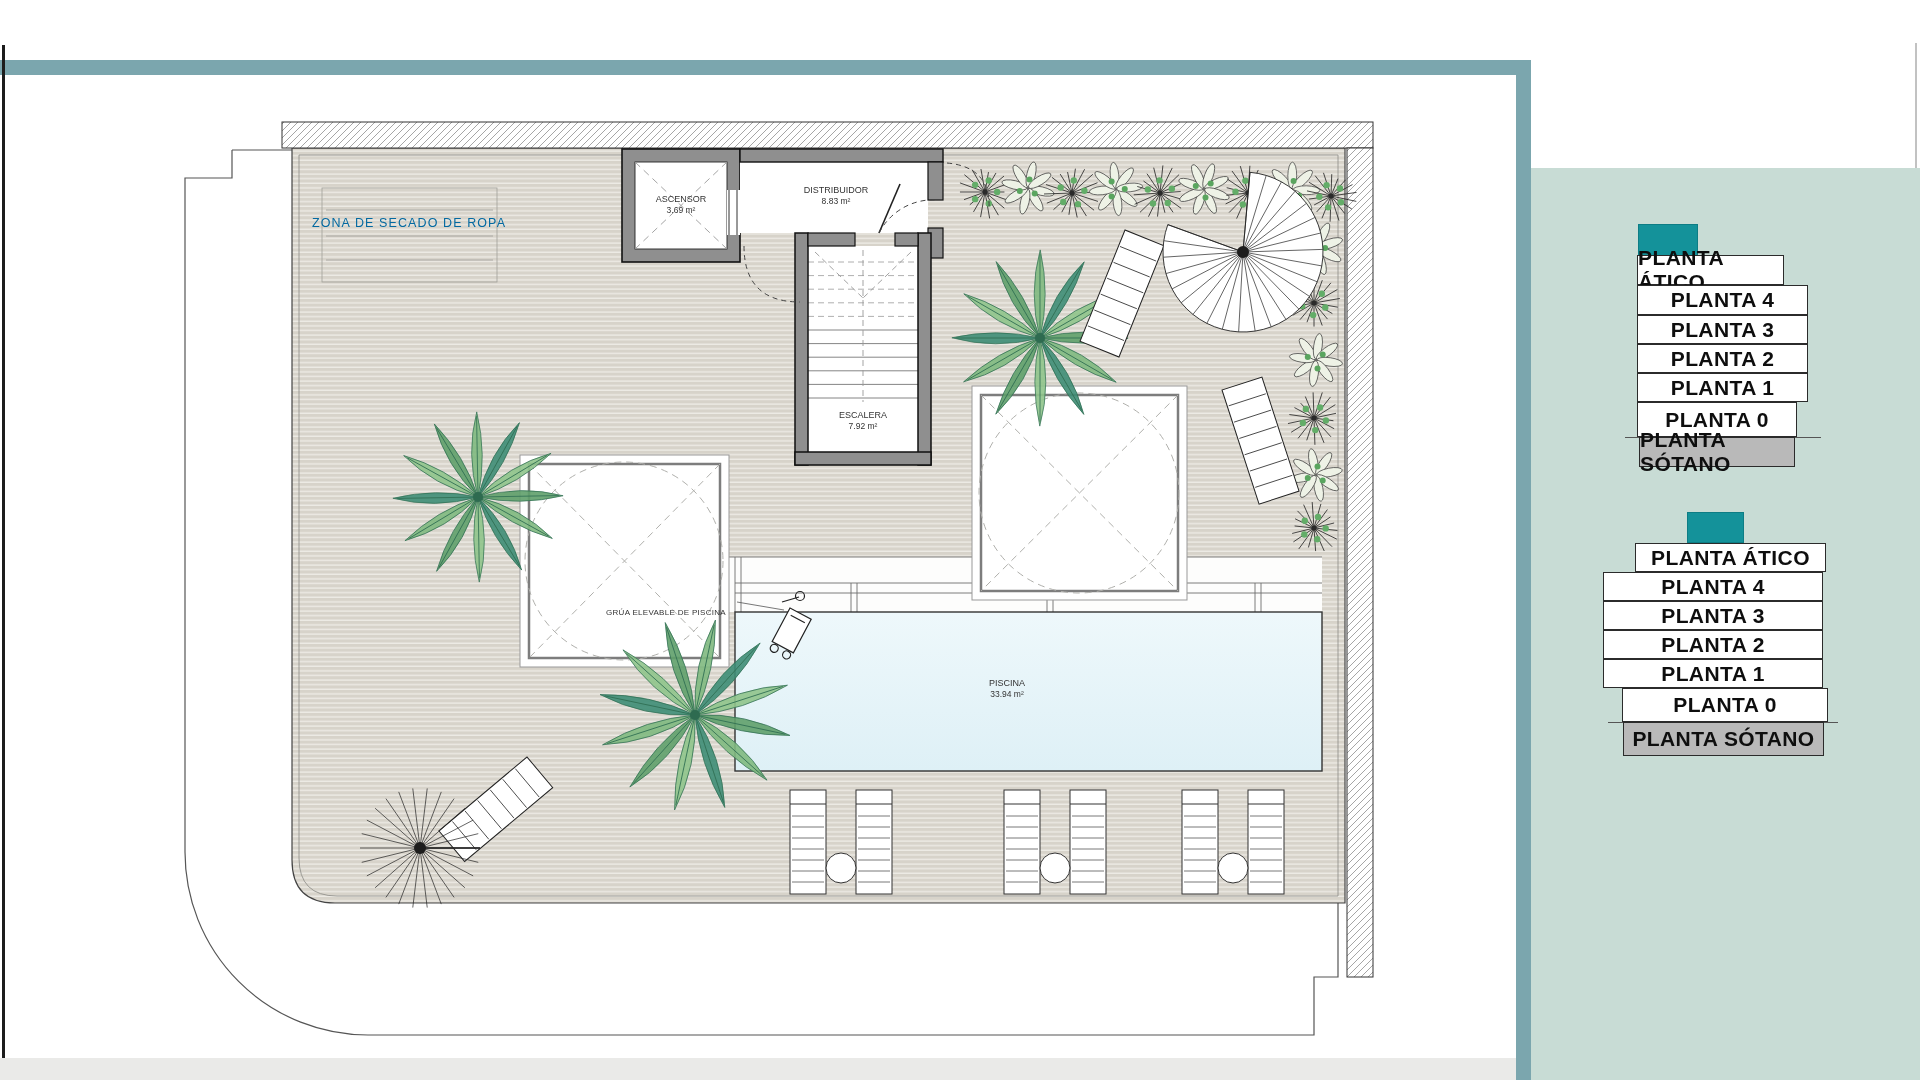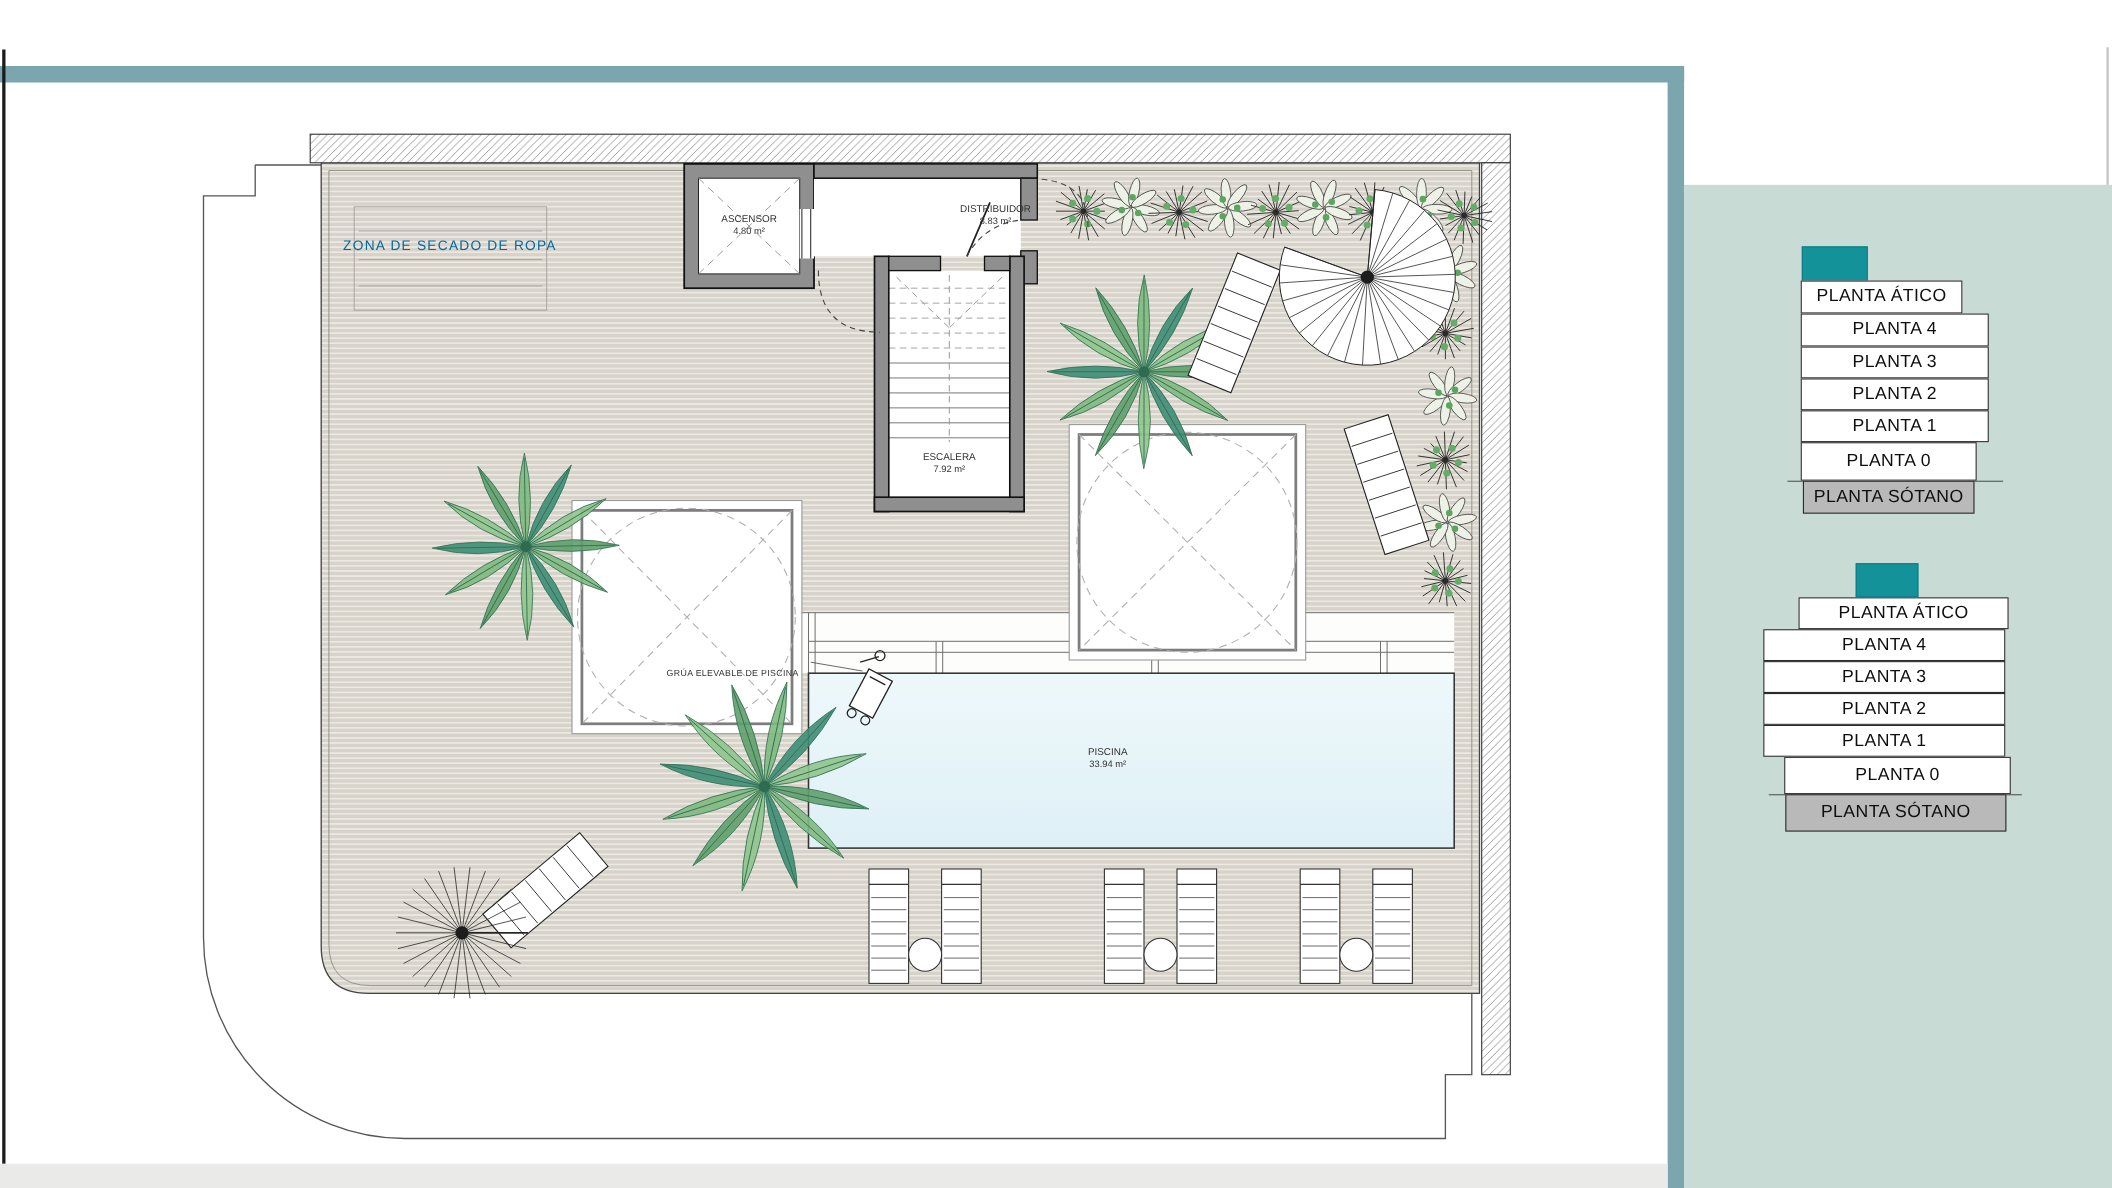--- a/index.html
+++ b/index.html
@@ -20,22 +20,22 @@
   
   .plabel{position:absolute;transform:translate(-50%,-50%);color:#4a4a4a;
           text-align:center;white-space:nowrap;line-height:1.25;}
   .zona{font-size:12.5px;letter-spacing:1.1px;color:#0369a1;}
   .room{font-size:9px;color:#333;}
   .room .area{font-size:8.5px;display:block;}
   .grua{font-size:8px;color:#333;letter-spacing:.3px;margin-top:12px;}
   
   .cube{position:absolute;background:var(--accent);border:1px solid #0d7d85;box-sizing:border-box;}
   .floor-btn{position:absolute;background:#fff;border:1px solid #2b2b2b;box-sizing:border-box;
-     display:flex;align-items:center;justify-content:center;font-weight:normal;
-     font-size:16px;letter-spacing:.4px;color:#0e0e0e;cursor:pointer;}
+     display:flex;align-items:center;justify-content:center;font-weight:bold;
+     font-size:21px;letter-spacing:.4px;color:#0e0e0e;cursor:pointer;}
   .floor-btn.sotano{background:var(--sotano);}
   .groundline{position:absolute;height:0;border-top:1.5px solid #555;}
   
   .s1-cube{left:1638px;top:224px;width:60px;height:32px;}
   .s1-r0{left:1637px;top:255px;width:147px;height:30px;}
   .s1-r1{left:1637px;top:285px;width:171px;height:30px;}
   .s1-r2{left:1637px;top:315px;width:171px;height:29px;}
   .s1-r3{left:1637px;top:344px;width:171px;height:29px;}
   .s1-r4{left:1637px;top:373px;width:171px;height:29px;}
   .s1-r5{left:1637px;top:402px;width:160px;height:35px;}
@@ -902,23 +902,23 @@
         <rect x="0" y="0" width="24" height="38" fill="#fff"></rect>
         <line x1="4" y1="6" x2="20" y2="6"></line>
         <circle cx="5" cy="43" r="4"></circle>
         <circle cx="19" cy="43" r="4"></circle>
       </g>
     </g>
   </svg>
 
   <div class="plabel zona" style="left:409px;top:224px">ZONA DE SECADO DE ROPA</div>
   <div class="plabel room" style="left:681px;top:205px">
-    <span>ASCENSOR</span><span class="area">4.80 m²</span>
+    <span>ASCENSOR</span><span class="area">3.69 m²</span>
   </div>
-  <div class="plabel room" style="left:905px;top:196px">
+  <div class="plabel room" style="left:836px;top:196px">
     <span>DISTRIBUIDOR</span><span class="area">8.83 m²</span>
   </div>
   <div class="plabel room" style="left:863px;top:421px">
     <span>ESCALERA</span><span class="area">7.92 m²</span>
   </div>
   <div class="plabel room" style="left:1007px;top:689px">
     <span>PISCINA</span><span class="area">33.94 m²</span>
   </div>
   <div class="plabel grua" style="left:666px;top:601px">GRÚA ELEVABLE DE PISCINA</div>
 

